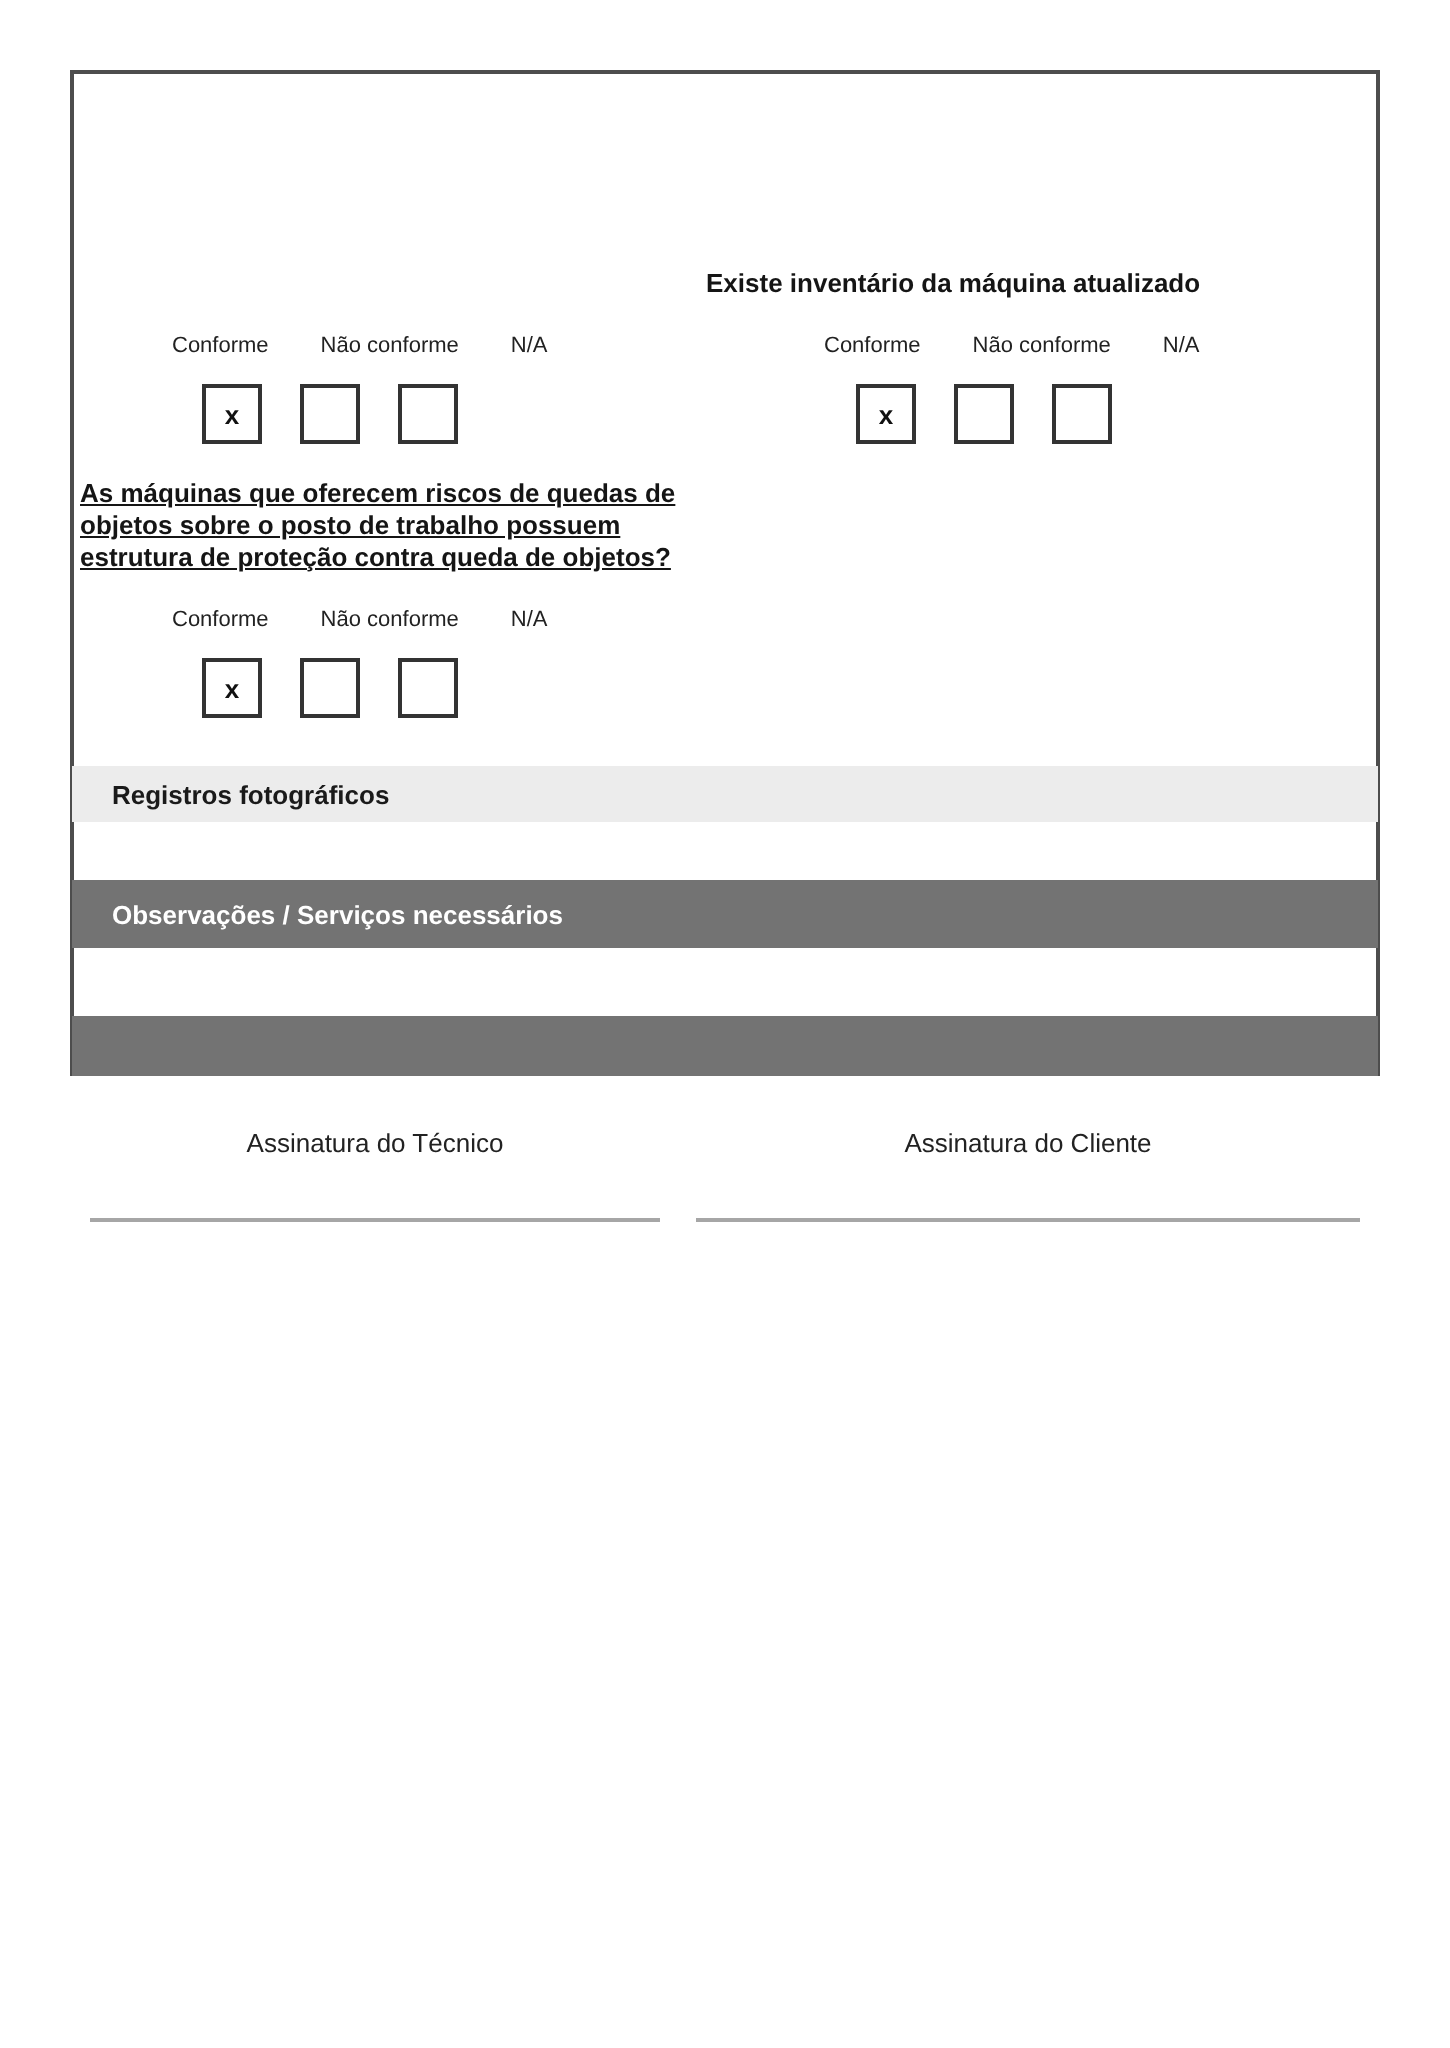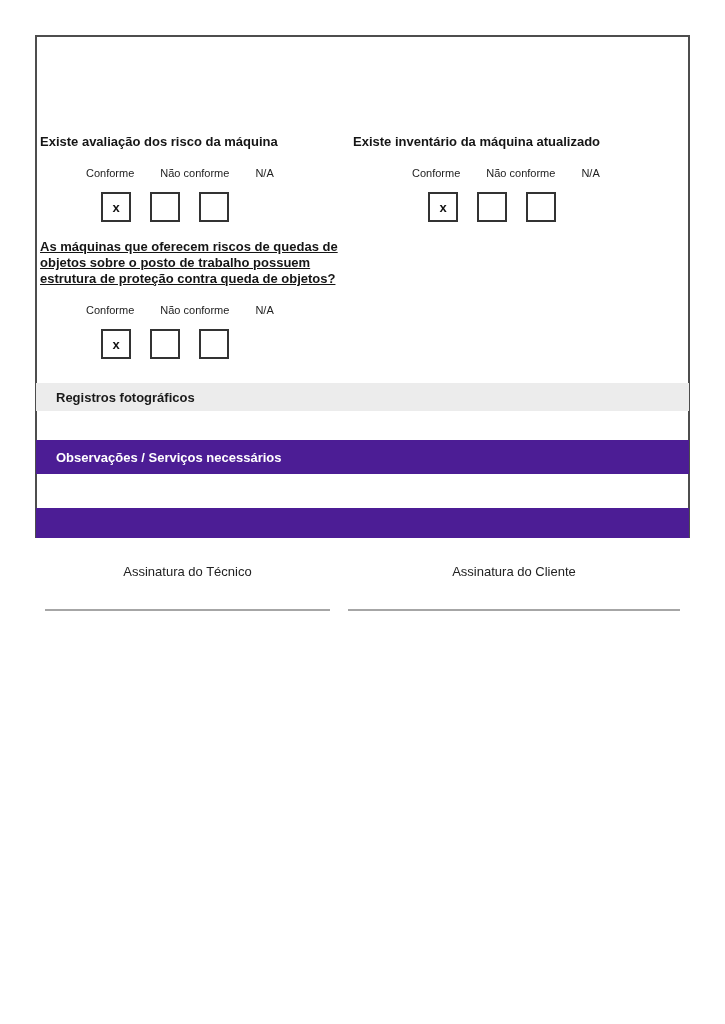--- a/index.html
+++ b/index.html
@@ -43,42 +43,41 @@
     cursor:pointer;
   }
   .bar {
     position:absolute;
     left:36px; width:653px;
     display:flex; align-items:center;
     padding-left:20px;
     font-size:13px; font-weight:bold;
   }
   .bar-light { background:#ececec; color:#1a1a1a; height:28px; }
-  .bar-dark  { background:#4c1d95; color:#ffffff; height:34px; }
+  .bar-dark  { background:#737373; color:#ffffff; height:34px; }
   .white-row { position:absolute; left:37px; width:651px; background:#ffffff; }
   .sig-label {
     position:absolute;
     text-align:center;
     font-size:13px;
     color:#222222;
   }
   .sig-line {
     position:absolute;
     border-top:2px solid #a6a6a6;
     height:0;
   }
 </style>
 </head>
 <body>
 
 <div class="page">
 
   <div class="form-box"></div>
 
-  <div class="abs question" style="left:40px; top:134px; width:320px;">Existe avaliação dos risco da máquina</div>
 
   <div class="abs question" style="left:353px; top:134px; width:320px;">Existe inventário da máquina atualizado</div>
 
   <div class="abs opt-labels" style="left:86px; top:167px;">
     <span>Conforme</span>
     <span>Não conforme</span>
     <span>N/A</span>
   </div>
 
   <div class="abs boxes" style="left:101px; top:192px;">

